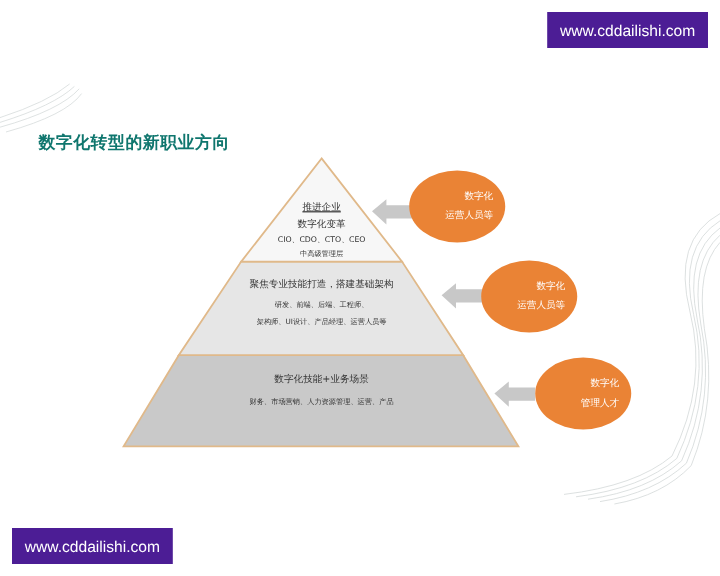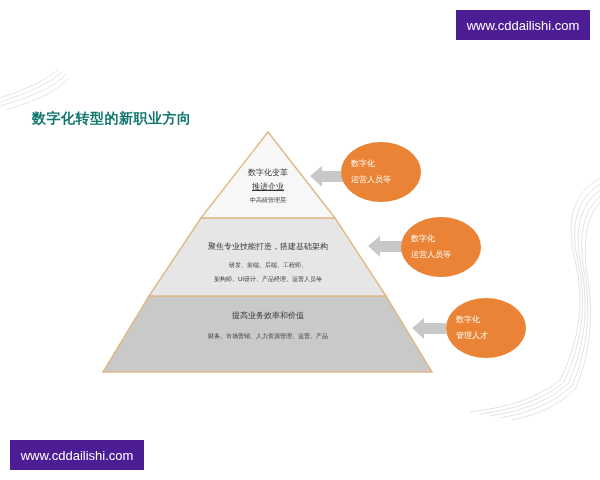--- a/index.html
+++ b/index.html
@@ -7,21 +7,21 @@
          font-family:"DejaVu Sans", sans-serif; }
   .wm { position:absolute; background:#4c1d95; color:#ffffff; font-family:"Liberation Sans", sans-serif;
         font-size:13px; display:flex; align-items:center; justify-content:center; }
   .wm-top { left:456px; top:10px; width:134px; height:30px; }
   .wm-bottom { left:10px; top:440px; width:134px; height:30px; }
   .band { position:absolute; left:0; top:55px; width:600px; height:345px; background:#ffffff; }
   .title { position:absolute; left:32px; top:98px; font-size:14px; font-weight:bold; color:#0f766e;
            letter-spacing:0.5px; font-family:"DejaVu Sans", sans-serif;margin-top:12px; }
   svg.main { position:absolute; left:0; top:0; }
   .ptext { position:absolute; text-align:center; color:#333; font-family:"DejaVu Sans", sans-serif; white-space:nowrap; }
-  .bubble-text { position:absolute; text-align:left; color:#fff; font-size:8px; line-height:16px; white-space:nowrap; }
+  .bubble-text { position:absolute; text-align:right; color:#fff; font-size:8px; line-height:16px; white-space:nowrap; }
 </style>
 </head>
 <body>
 
 <div class="band"></div>
 
 <svg class="main" width="600" height="480">
 
   <g fill="none" stroke="#d8dcdc" stroke-width="0.7">
     <path d="M0 98 Q40 85 58 70"></path>
@@ -50,33 +50,34 @@
   <ellipse cx="441" cy="247" rx="40" ry="30" fill="#ea8335"></ellipse>
   <ellipse cx="486" cy="328" rx="40" ry="30" fill="#ea8335"></ellipse>
 </svg>
 
 <div class="wm wm-top">www.cddailishi.com</div>
 <div class="wm wm-bottom">www.cddailishi.com</div>
 
 <div class="title">数字化转型的新职业方向</div>
 
 <div class="ptext" style="left:218px; top:166px; width:100px;">
+  <div style="font-size:8px; line-height:14px; text-decoration:underline;">推进企业</div>
   <div style="font-size:8px; line-height:14px;">数字化变革</div>
-  <div style="font-size:8px; line-height:14px; text-decoration:underline;">推进企业</div>
+  <div style="font-size:6.5px; line-height:12px;">CIO、CDO、CTO、CEO</div>
   <div style="font-size:6px; line-height:12px;">中高级管理层</div>
 </div>
 
 <div class="ptext" style="left:178px; top:230px; width:180px;">
-  <div style="font-size:8px; line-height:14px;margin-top:10px;">聚焦专业技能打造，搭建基础架构</div>
+  <div style="font-size:8px; line-height:14px;">聚焦专业技能打造，搭建基础架构</div>
   <div style="font-size:6px; line-height:14px; margin-top:4px;">研发、前端、后端、工程师、</div>
   <div style="font-size:6px; line-height:14px;">架构师、UI设计、产品经理、运营人员等</div>
 </div>
 
 <div class="ptext" style="left:178px; top:308px; width:180px;">
-  <div style="font-size:8px; line-height:15px;">提高业务效率和价值</div>
+  <div style="font-size:8px; line-height:15px;">数字化技能+业务场景</div>
   <div style="font-size:6px; line-height:14px; margin-top:6px;">财务、市场营销、人力资源管理、运营、产品</div>
 </div>
 
 <div class="bubble-text" style="left:351px; top:156px; width:60px;">
   <div>数字化</div>
   <div>运营人员等</div>
 </div>
 <div class="bubble-text" style="left:411px; top:231px; width:60px;">
   <div>数字化</div>
   <div>运营人员等</div>

